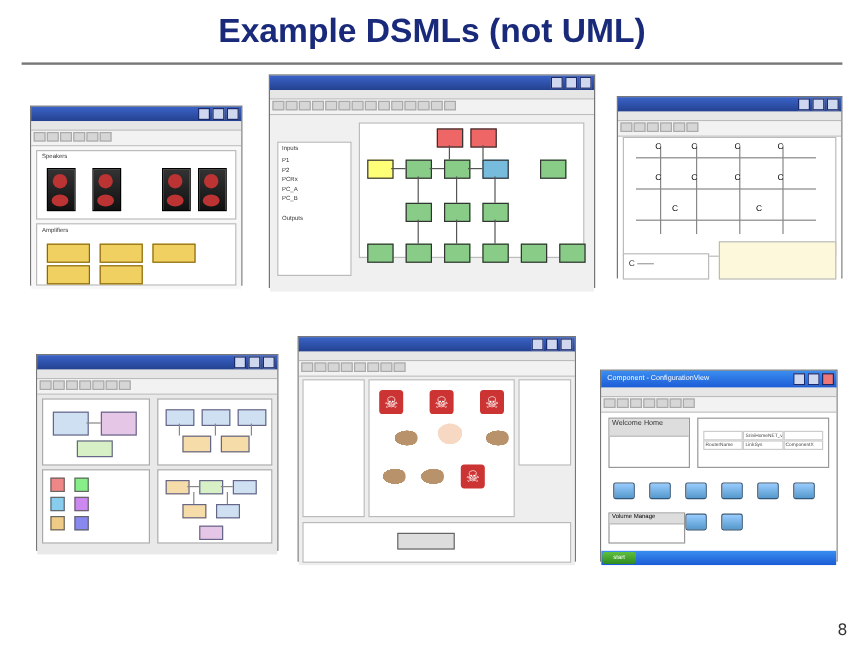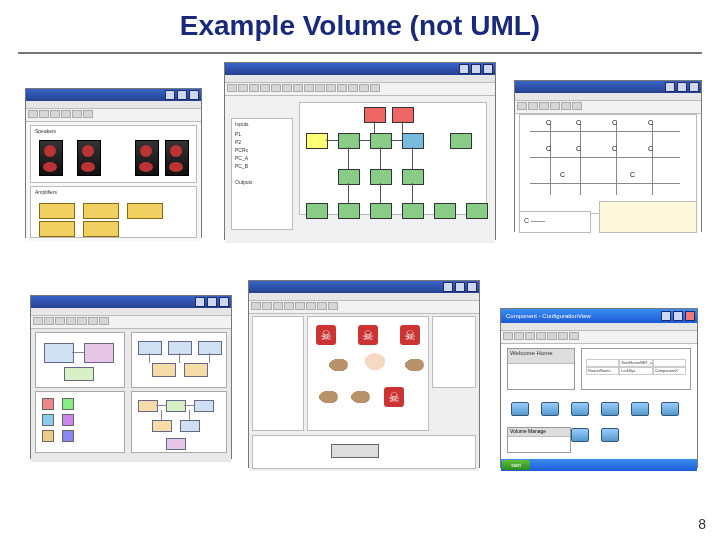--- a/index.html
+++ b/index.html
@@ -77,21 +77,21 @@
   #s6 .appicon::after{content:"";position:absolute;left:0;bottom:0;right:0;height:5px;font-size:3px;color:#333}
   #s6 .vm{position:absolute;left:6px;bottom:18px;width:62px;height:24px;border:1px solid #999;background:#fff}
   #s6 .vm .hdr{height:8px;background:#ddd;border-bottom:1px solid #bbb;font-size:5px;padding:0 2px}
   #s6 .taskbar{position:absolute;left:0;right:0;bottom:0;height:12px;background:linear-gradient(#3b8ef0,#1b5bd6);display:flex;align-items:center}
   #s6 .start{width:28px;height:10px;margin-left:1px;background:linear-gradient(#5fbf3f,#2e8b1e);border-radius:2px;font-size:5px;color:#fff;text-align:center;line-height:10px}
 </style>
 </head>
 <body>
 <div class="slide">
 
-  <div class="title">Example Volume (not UML)</div>
+  <div class="title">Example DSMLs (not UML)</div>
   <div class="rule"></div>
   <div class="pagenum">8</div>
 
   <div id="s1" class="shot">
     <div class="tbar">
         <span class="wb"></span>
         <span class="wb"></span>
         <span class="wb"></span>
       </div>
     <div class="mbar"></div>

